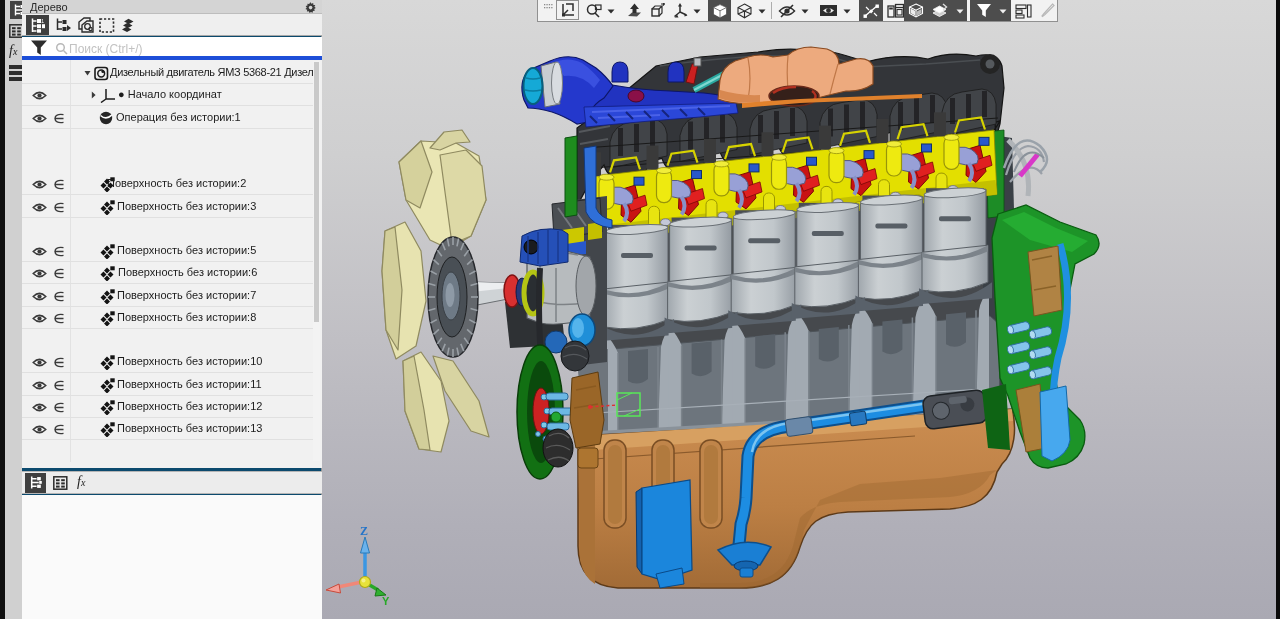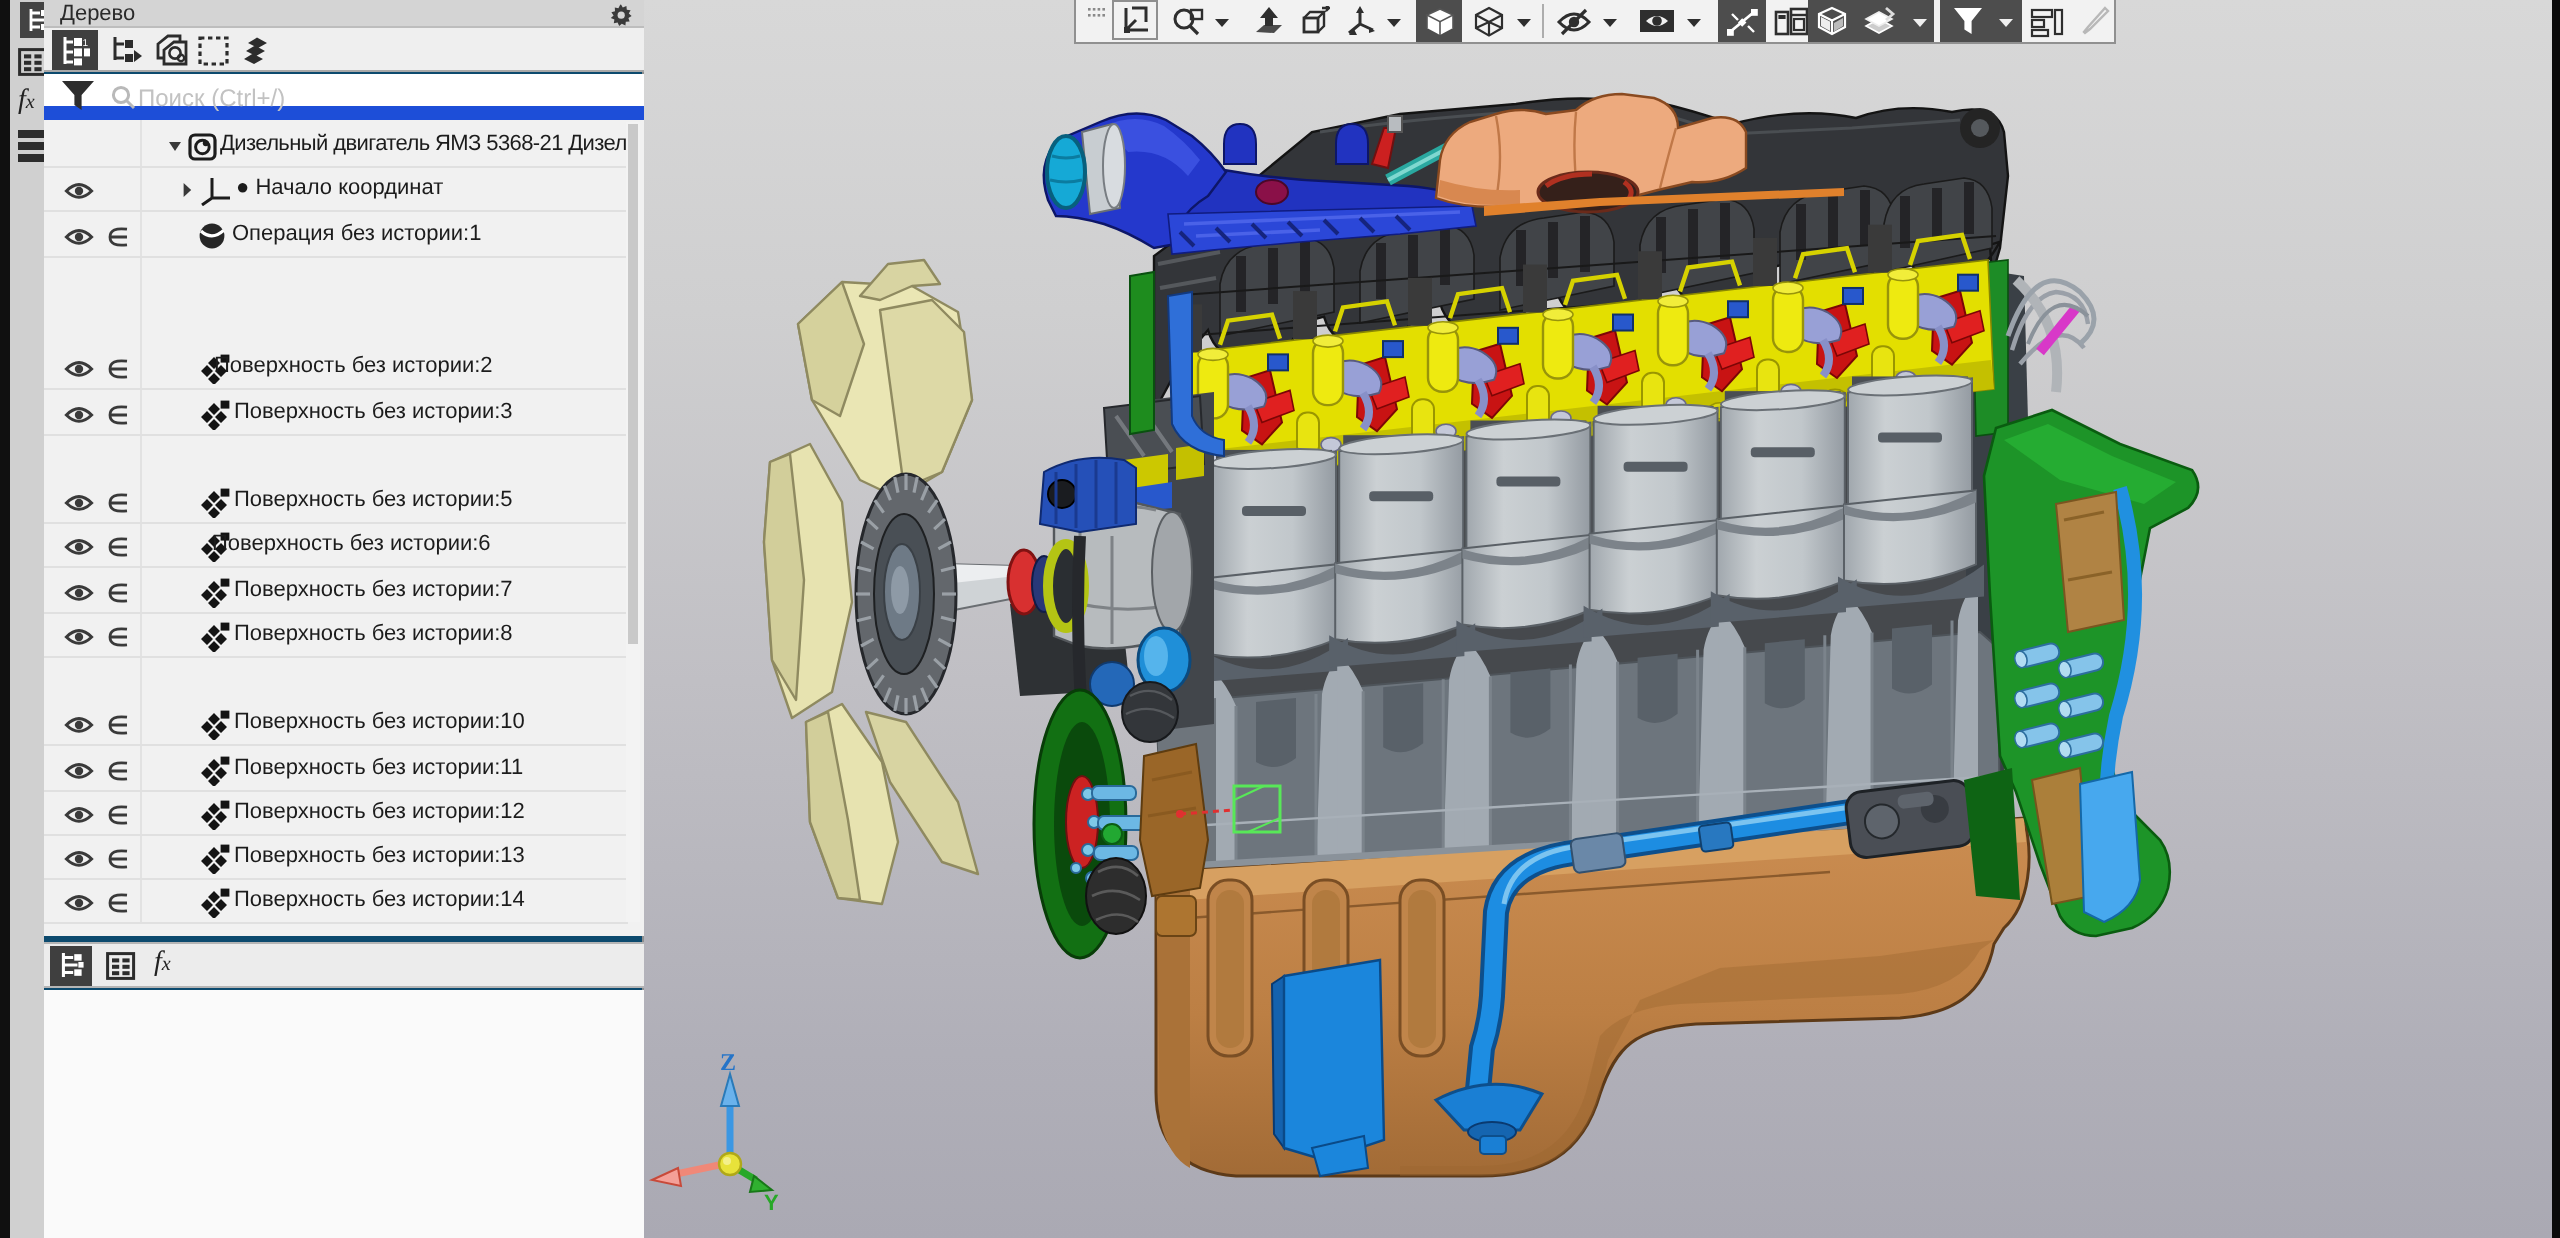--- a/index.html
+++ b/index.html
@@ -3,21 +3,21 @@
 *{margin:0;padding:0;box-sizing:border-box}
 html,body{width:1280px;height:619px;overflow:hidden;font-family:"Liberation Sans",sans-serif;background:#b9b9bf}
 #app{position:absolute;left:0;top:0;width:1280px;height:619px}
 #viewport{position:absolute;left:322px;top:0;width:958px;height:619px;background:linear-gradient(#d8d8d8 0%,#cfcfd0 25%,#c0bfc4 55%,#b0afb8 85%,#aaa9b3 100%)}
 #rightedge{position:absolute;right:0;top:0;width:4px;height:619px;background:#0a0a0a}
 #strip{position:absolute;left:0;top:0;width:22px;height:619px;background:#d0d0d0;border-left:5px solid #101010}
 #strip .sel{position:absolute;left:5px;top:1px;width:17px;height:18px;background:#434343}
 #panel{position:absolute;left:22px;top:0;width:300px;height:619px;background:#0c4a6e;border-right:1px solid #8f8f8f}
 #phead{position:absolute;left:0;top:0;width:300px;height:14px;background:#d4d4d4;font-size:11px;color:#2a2a2a;line-height:14px;padding-left:8px;border-bottom:1px solid #bdbdbd}
 #ptool{position:absolute;left:0;top:14px;width:300px;height:22px;background:#efefef;border-bottom:1px solid #a8a8a8}
-#psearch{position:absolute;left:0;top:37px;width:300px;height:23px;background:#fff;border-bottom:7px solid #1d4ed8}
+#psearch{position:absolute;left:0;top:37px;width:300px;height:23px;background:#fff;border-bottom:4px solid #1d4ed8}
 #ptree{position:absolute;left:0;top:60px;width:300px;height:408px;background:#f1f1f1}
 .trow{position:absolute;left:0;width:292px;height:22px;border-bottom:1px solid #e0e0e0;font-size:11px;color:#1c1c1c;overflow:hidden}
 .trow .txt{position:absolute;top:4px;white-space:nowrap}
 .vline{position:absolute;left:48px;top:0;width:1px;height:402px;background:#e2e2e2}
 #scroll{position:absolute;right:1px;top:61px;width:7px;height:400px;background:#f3f3f3}
 #thumb{position:absolute;left:1px;top:1px;width:5px;height:260px;background:#c9c9c9}
 #ptab{position:absolute;left:0;top:471px;width:300px;height:23px;background:#ececec;border-top:1px solid #b5b5b5;border-bottom:1px solid #b5b5b5}
 #pbot{position:absolute;left:0;top:495px;width:300px;height:124px;background:#fafafa}
 #tbar{position:absolute;left:537px;top:0;width:521px;height:22px;background:#f2f2f2;border:1px solid #909090;border-top:none}
 .dk{background:#4d4d4d}
@@ -704,21 +704,21 @@
             <path d="M1.2 5.5 Q7.5 -0.8 13.8 5.5 Q7.5 11.8 1.2 5.5 Z" fill="none" stroke="#3a3a3a" stroke-width="1.5"></path>
             <circle cx="7.5" cy="5.5" r="2.1" fill="#3a3a3a"></circle>
           </svg>
           <svg style="position:absolute;left:31px;top:6px" width="12" height="11" viewBox="0 0 12 11">
             <path d="M10.5 1.6 Q2 0.5 2 5.5 Q2 10.5 10.5 9.4 M2 5.5 L10.5 5.5" fill="none" stroke="#3a3a3a" stroke-width="1.4"></path>
           </svg>
           <svg style="position:absolute;left:78px;top:4px" width="15" height="15" viewBox="0 0 15 15">
             <path d="M7 1.5 L10 4.5 L7 7.5 L4 4.5 Z M3.5 5.5 L6.5 8.5 L3.5 11.5 L0.5 8.5 Z M10.5 5.5 L13.5 8.5 L10.5 11.5 L7.5 8.5 Z M7 9.5 L10 12.5 L7 15.5 L4 12.5 Z" fill="#141414"></path>
             <rect x="10.3" y="0.3" width="4.4" height="4" fill="#141414"></rect>
           </svg>
-          <span class="txt" style="left:84px">Поверхность без истории:6</span>
+          <span class="txt" style="left:96px">Поверхность без истории:6</span>
         </div>
 <div class="trow" style="top:224.5px">
           <svg style="position:absolute;left:10px;top:6px" width="15" height="11" viewBox="0 0 15 11">
             <path d="M1.2 5.5 Q7.5 -0.8 13.8 5.5 Q7.5 11.8 1.2 5.5 Z" fill="none" stroke="#3a3a3a" stroke-width="1.5"></path>
             <circle cx="7.5" cy="5.5" r="2.1" fill="#3a3a3a"></circle>
           </svg>
           <svg style="position:absolute;left:31px;top:6px" width="12" height="11" viewBox="0 0 12 11">
             <path d="M10.5 1.6 Q2 0.5 2 5.5 Q2 10.5 10.5 9.4 M2 5.5 L10.5 5.5" fill="none" stroke="#3a3a3a" stroke-width="1.4"></path>
           </svg>
           <svg style="position:absolute;left:78px;top:4px" width="15" height="15" viewBox="0 0 15 15">
@@ -789,34 +789,20 @@
             <circle cx="7.5" cy="5.5" r="2.1" fill="#3a3a3a"></circle>
           </svg>
           <svg style="position:absolute;left:31px;top:6px" width="12" height="11" viewBox="0 0 12 11">
             <path d="M10.5 1.6 Q2 0.5 2 5.5 Q2 10.5 10.5 9.4 M2 5.5 L10.5 5.5" fill="none" stroke="#3a3a3a" stroke-width="1.4"></path>
           </svg>
           <svg style="position:absolute;left:78px;top:4px" width="15" height="15" viewBox="0 0 15 15">
             <path d="M7 1.5 L10 4.5 L7 7.5 L4 4.5 Z M3.5 5.5 L6.5 8.5 L3.5 11.5 L0.5 8.5 Z M10.5 5.5 L13.5 8.5 L10.5 11.5 L7.5 8.5 Z M7 9.5 L10 12.5 L7 15.5 L4 12.5 Z" fill="#141414"></path>
             <rect x="10.3" y="0.3" width="4.4" height="4" fill="#141414"></rect>
           </svg>
           <span class="txt" style="left:95px">Поверхность без истории:13</span>
-        </div>
-<div class="trow" style="top:380.25px">
-          <svg style="position:absolute;left:10px;top:6px" width="15" height="11" viewBox="0 0 15 11">
-            <path d="M1.2 5.5 Q7.5 -0.8 13.8 5.5 Q7.5 11.8 1.2 5.5 Z" fill="none" stroke="#3a3a3a" stroke-width="1.5"></path>
-            <circle cx="7.5" cy="5.5" r="2.1" fill="#3a3a3a"></circle>
-          </svg>
-          <svg style="position:absolute;left:31px;top:6px" width="12" height="11" viewBox="0 0 12 11">
-            <path d="M10.5 1.6 Q2 0.5 2 5.5 Q2 10.5 10.5 9.4 M2 5.5 L10.5 5.5" fill="none" stroke="#3a3a3a" stroke-width="1.4"></path>
-          </svg>
-          <svg style="position:absolute;left:78px;top:4px" width="15" height="15" viewBox="0 0 15 15">
-            <path d="M7 1.5 L10 4.5 L7 7.5 L4 4.5 Z M3.5 5.5 L6.5 8.5 L3.5 11.5 L0.5 8.5 Z M10.5 5.5 L13.5 8.5 L10.5 11.5 L7.5 8.5 Z M7 9.5 L10 12.5 L7 15.5 L4 12.5 Z" fill="#141414"></path>
-            <rect x="10.3" y="0.3" width="4.4" height="4" fill="#141414"></rect>
-          </svg>
-          <span class="txt" style="left:95px">Поверхность без истории:14</span>
         </div>
 </div>
 <div id="scroll">
         <div id="thumb"></div>
       </div>
 <div id="ptab">
         <div style="position:absolute;left:3px;top:1px;width:21px;height:20px;background:#3f3f3f"></div>
 <svg style="position:absolute;left:7px;top:4px" width="13" height="13" viewBox="0 0 12 12">
           <path d="M2.5 0.5 V11.5 M2.5 2.5 H7 M2.5 6 H9 M2.5 9.5 H7" stroke="#fff" stroke-width="1.4" fill="none"></path>
           <rect x="7.5" y="1" width="3.4" height="3" fill="#fff"></rect>

